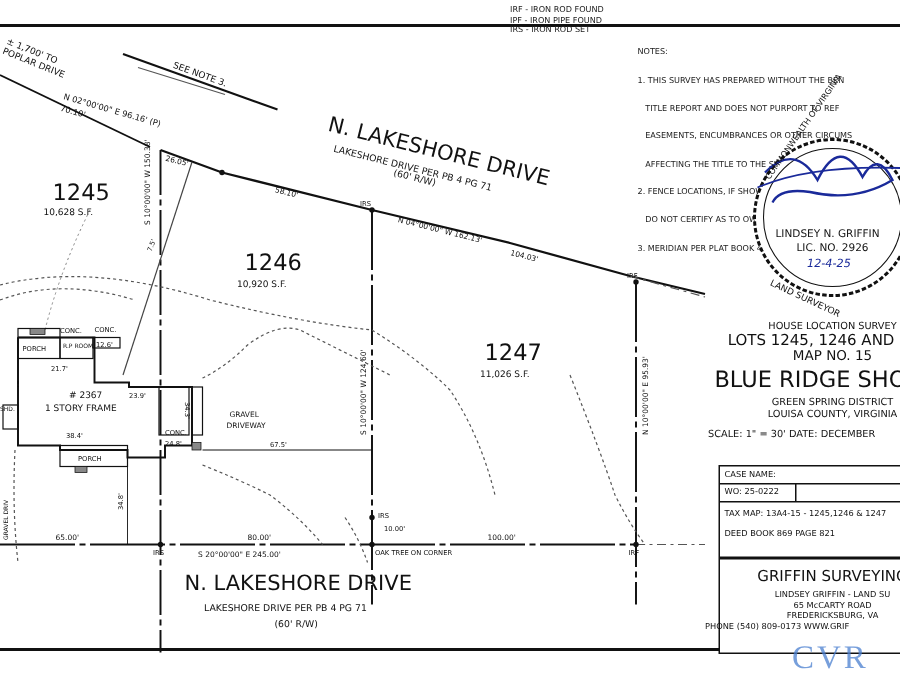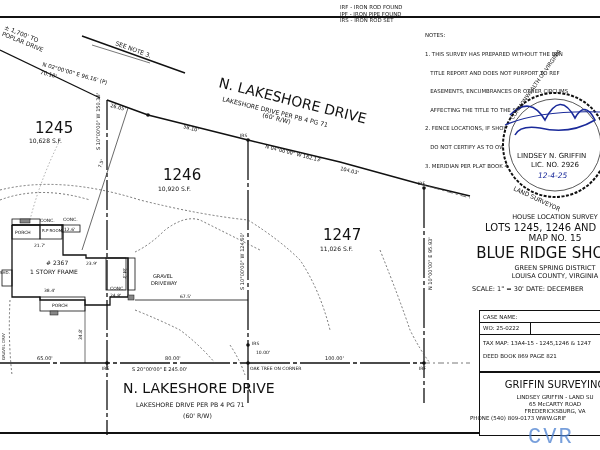--- a/index.html
+++ b/index.html
@@ -4,21 +4,21 @@
 <style>
   html, body { margin:0; padding:0; background:#fff; }
   body { width:600px; height:450px; position:relative; overflow:hidden; font-family:"DejaVu Sans", sans-serif; color:#111; }
   .abs { position:absolute; white-space:nowrap; }
   svg.plan { position:absolute; left:0; top:0; }
   .t { font-family:"DejaVu Sans", sans-serif; fill:#111; }
   .notes { left:425px; top:20px; font-size:5.4px; line-height:6.2px; color:#222; }
   .legend { left:340px; top:4px; font-size:5.4px; line-height:6.5px; color:#222; }
   .tb { font-family:"DejaVu Sans", sans-serif; color:#111; text-align:center; }
   .box { position:absolute; border:1px solid #111; }
-  .watermark { position:absolute; left:528px; top:425px; font-size:22px; color:#4a7fd0; opacity:0.75; letter-spacing:2px; font-family:Liberation Mono, monospace; }
+  .watermark { position:absolute; left:528px; top:425px; font-size:22px; color:#4a7fd0; opacity:0.75; letter-spacing:2px; font-family:Liberation Serif, serif; }
 </style>
 </head>
 <body>
 
 <div style="position:absolute;left:0;top:16px;width:600px;height:2px;background:#111;"></div>
 <div style="position:absolute;left:0;top:432px;width:480px;height:2px;background:#111;"></div>
 
 <div class="abs legend">
   <div>IRF - IRON ROD FOUND</div>
   <div>IPF - IRON PIPE FOUND</div>

